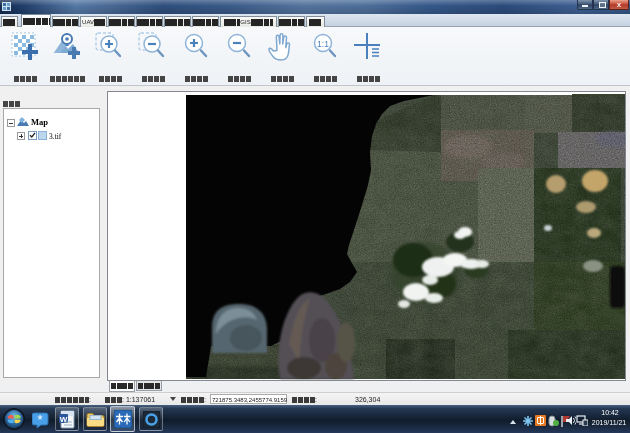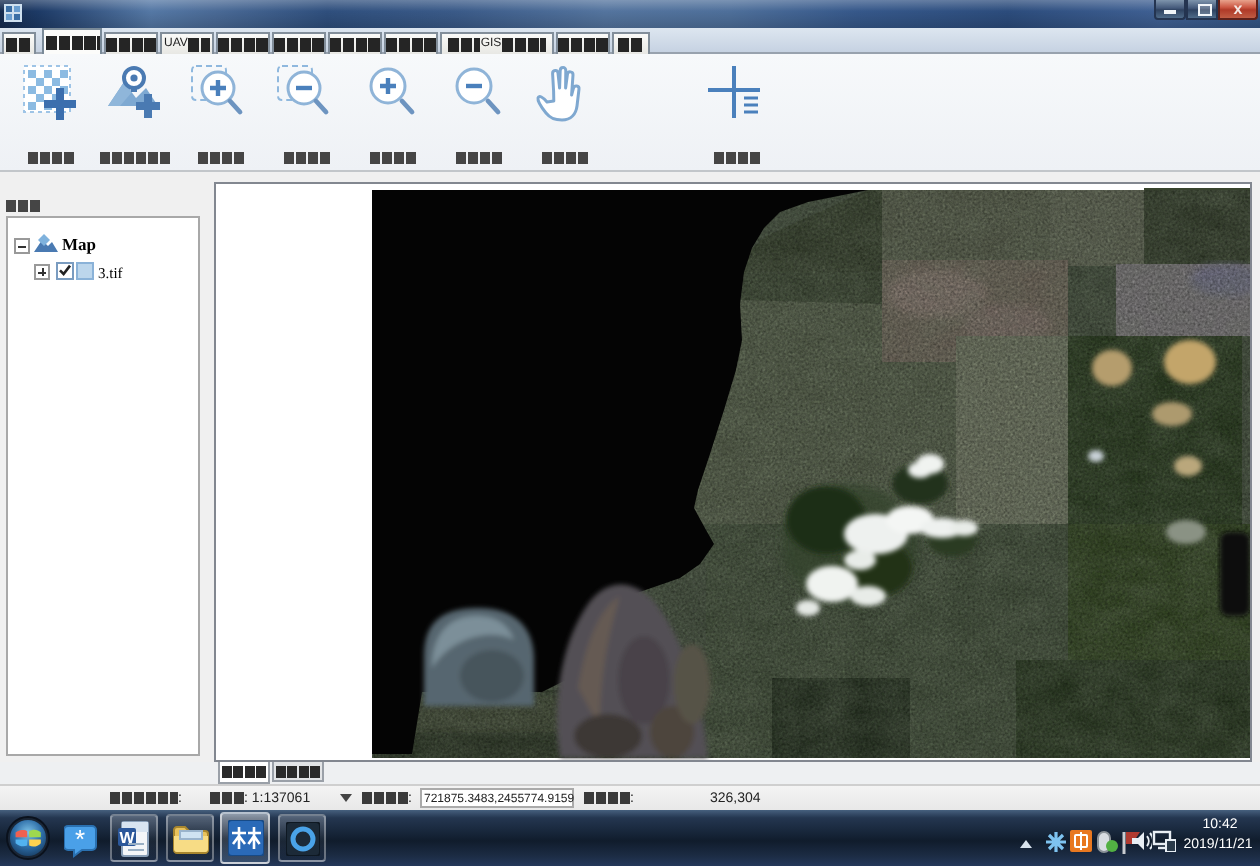--- a/index.html
+++ b/index.html
@@ -143,20 +143,28 @@
   <div><span class="lb" style="width:23px;"></span></div>
 </div>
 
 <div class="icobtn" style="left:261px;">
   <svg width="34" height="36">
     <path d="M8.5 20 C6.5 17.5 4.5 16.5 4 18 C3.7 19.5 6 23 8 25.5 C10 28 12 29 16 29 C20.5 29 23 26 23.5 22 L24.5 13.5 C24.7 11.8 22.2 11.4 21.7 13.2 L20.8 16.5 L21.5 6.5 C21.6 4.6 19 4.3 18.7 6.3 L17.8 13 L17.9 4.3 C17.9 2.3 15.2 2.3 15.1 4.3 L14.8 13 L14 5.6 C13.8 3.7 11.2 3.9 11.3 5.9 L11.8 14.5 L11.9 19.5 Z" fill="#fff" stroke="#7fa8d0" stroke-width="1.5" stroke-linejoin="round"></path>
   </svg>
   <div><span class="lb" style="width:23px;"></span></div>
 </div>
 
+<div class="icobtn" style="left:304px;">
+  <svg width="34" height="36">
+    <circle cx="15" cy="12" r="8.5" fill="#fff" stroke="#8fb4d8" stroke-width="1.5"></circle>
+    <text x="15" y="15.5" font-size="8.5" fill="#4a80bc" text-anchor="middle" font-family="Liberation Sans">1:1</text>
+    <path d="M22 19.5 L27 25" stroke="#6d94c0" stroke-width="2.4" stroke-linecap="round"></path>
+  </svg>
+  <div><span class="lb" style="width:23px;"></span></div>
+</div>
 
 <div class="icobtn" style="left:347px;">
   <svg width="34" height="36">
     <path d="M16 2 v26 M3 14 h26" stroke="#4a80bc" stroke-width="2"></path>
     <path d="M21 18h7M21 21.5h7M21 25h7" stroke="#4a80bc" stroke-width="1.6"></path>
   </svg>
   <div><span class="lb" style="width:23px;"></span></div>
 </div>
 </div>
 

